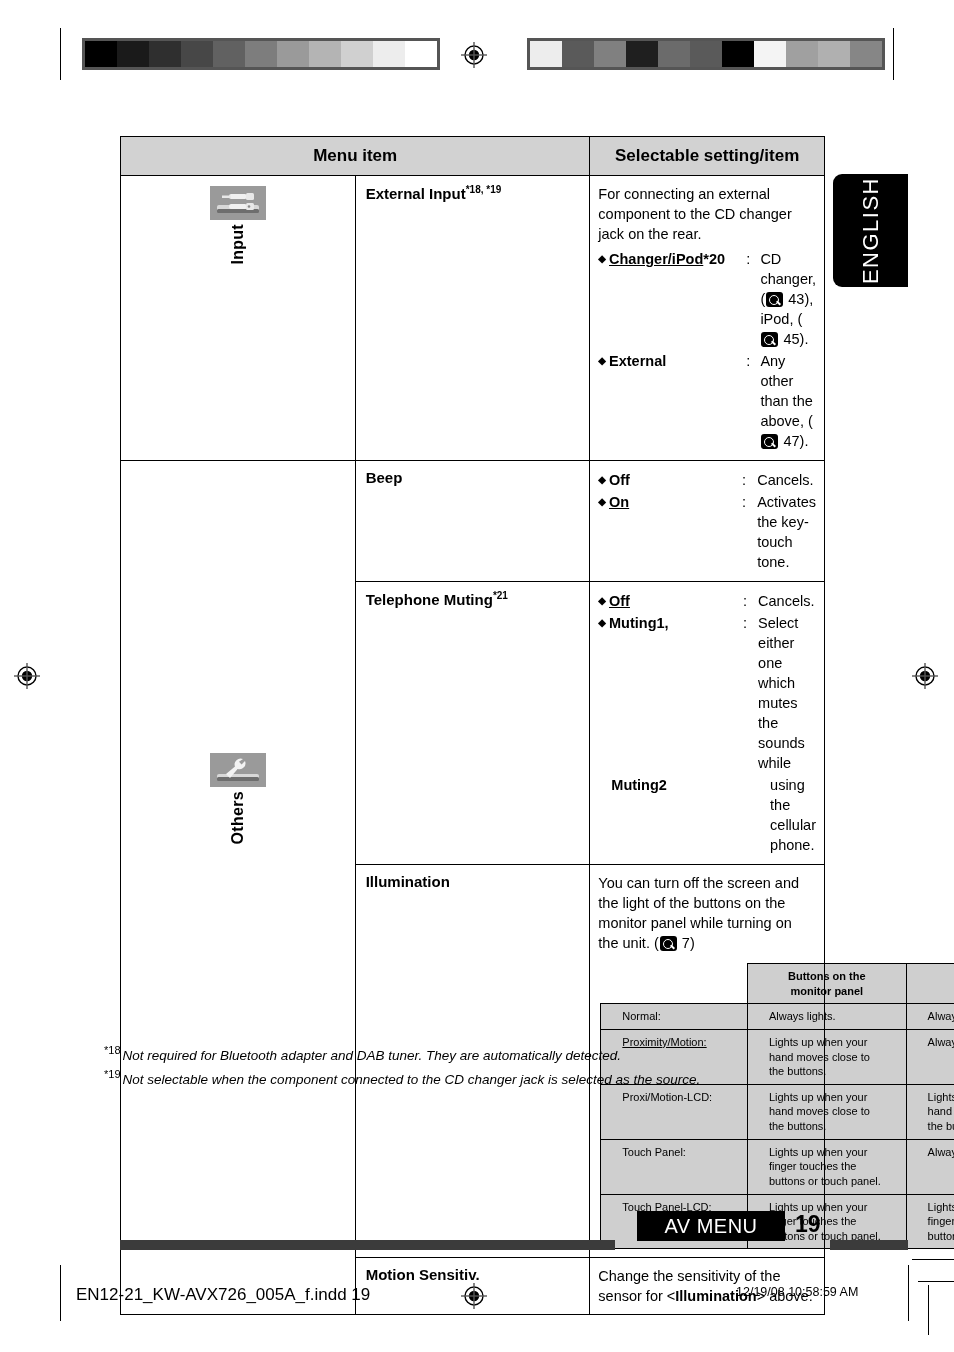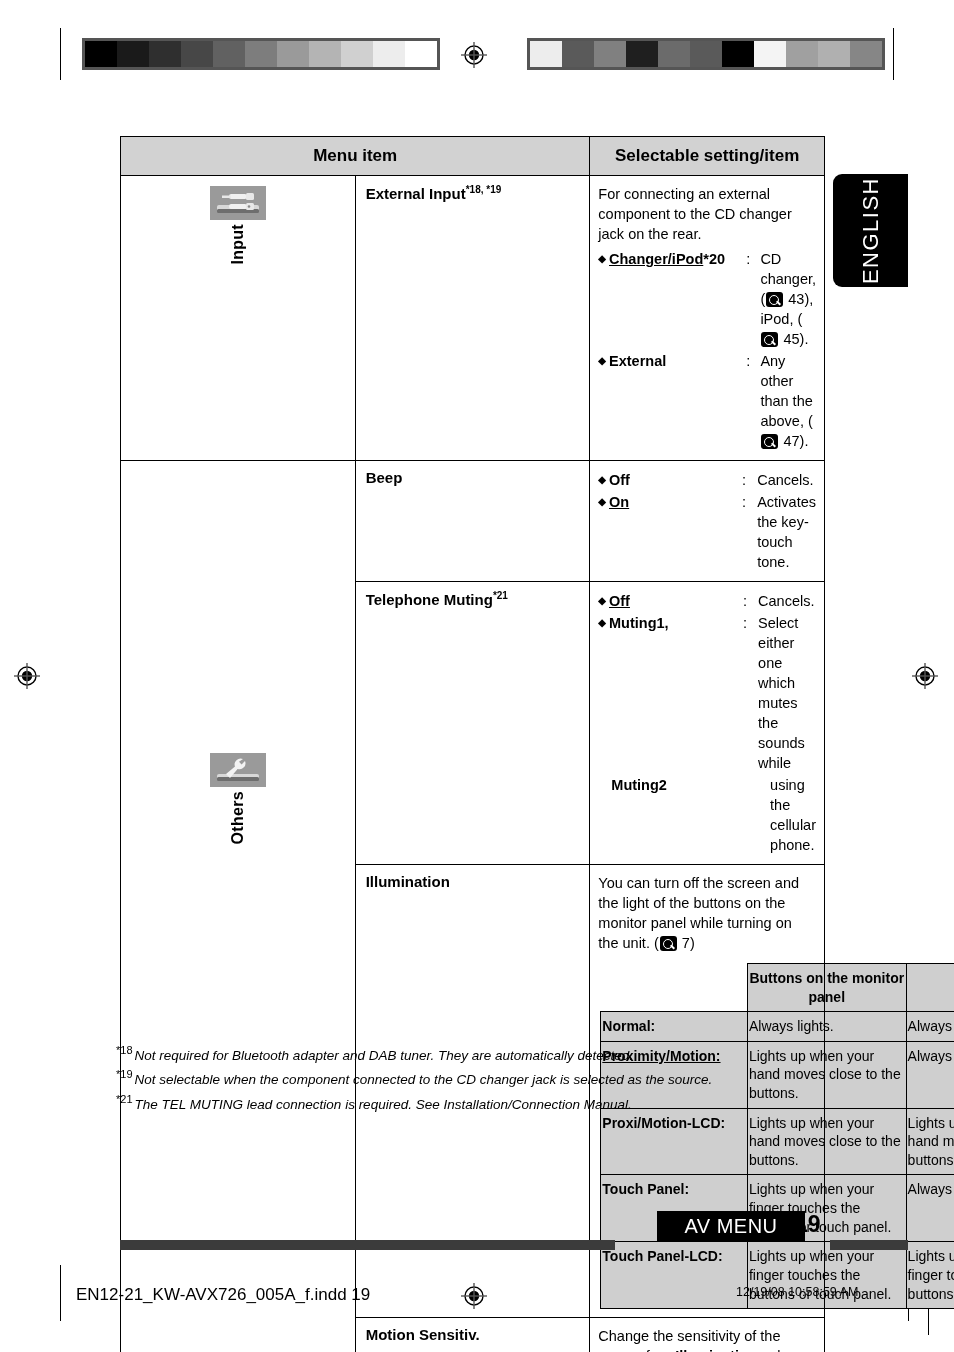--- a/index.html
+++ b/index.html
@@ -82,41 +82,40 @@
     width:8px; height:8px; border:1.8px solid #fff; border-radius:50%;
   }
   .mag::after {
     content:""; position:absolute; left:10px; top:9.5px;
     width:5px; height:2px; background:#fff; transform:rotate(42deg);
   }
 
   
   table.illum { border-collapse:collapse; width:465px; margin-top:10px; margin-left:2px; }
   table.illum td, table.illum th {
-    border:1.2px solid #000; font-size:14px; padding:5px 1px;
+    border:1.2px solid #000; font-size:11px; padding:5px 21px;
     vertical-align:top; line-height:1.33;
   }
   table.illum th { background:#cfcfcf; font-weight:bold; text-align:center; }
   table.illum .blankhead { background:#fff; border-left:none; border-top:none; }
-  table.illum td.rowhead { background:#cfcfcf; font-weight:bold; width:146px;margin-top:32px; }
+  table.illum td.rowhead { background:#cfcfcf; font-weight:normal; width:146px;margin-top:32px; }
   table.illum td.val { background:#cfcfcf; width:158px; }
 
   
-  .notes { position:absolute; left:116px; top:1042px; width:700px; }
+  .notes { position:absolute; left:104px; top:1042px; width:700px; }
   .note { font-size:13.5px; font-style:italic; line-height:1.62; white-space:nowrap; }
   .note .nref { font-style:normal; font-size:11px; vertical-align:super; margin-right:2px; }
 
   
   .foot-bar-left { position:absolute; left:120px; top:1240px; width:495px; height:10px; background:#3b3b3b; }
   .foot-badge {
     position:absolute; left:637px; top:1211px; width:148px; height:30px;
     background:#000; color:#fff; font-size:20px;
     display:flex; align-items:center; justify-content:center;
     letter-spacing:0.5px;
-    margin-left:20px;
   }
   .foot-page { position:absolute; left:795px; top:1211px; font-size:23px; font-weight:bold; }
   .foot-bar-right { position:absolute; left:830px; top:1240px; width:78px; height:10px; background:#3b3b3b; }
 
   .meta-left { position:absolute; left:76px; top:1285px; font-size:17px; font-family:"Liberation Sans", sans-serif; }
   .meta-right { position:absolute; left:736px; top:1285px; font-size:12.5px; font-family:"Liberation Sans", sans-serif; }
 </style>
 </head>
 <body>
 
@@ -352,21 +351,20 @@
       </td>
     </tr>
 
   </tbody>
 </table>
 </div>
 
 <div class="notes">
   <div class="note"><span class="nref">*18</span><span>Not required for Bluetooth adapter and DAB tuner. They are automatically detected.</span></div>
   <div class="note"><span class="nref">*19</span><span>Not selectable when the component connected to the CD changer jack is selected as the source.</span></div>
-  <div class="note"><span class="nref">*21</span><span>The TEL MUTING lead connection is required. See Installation/Connection Manual.</span></div>
 </div>
 
 <div class="foot-bar-left"></div>
 <div class="foot-badge">
     <span>AV MENU</span>
   </div>
 <div class="foot-page">19</div>
 <div class="foot-bar-right"></div>
 
 <div class="meta-left">EN12-21_KW-AVX726_005A_f.indd   19</div>

